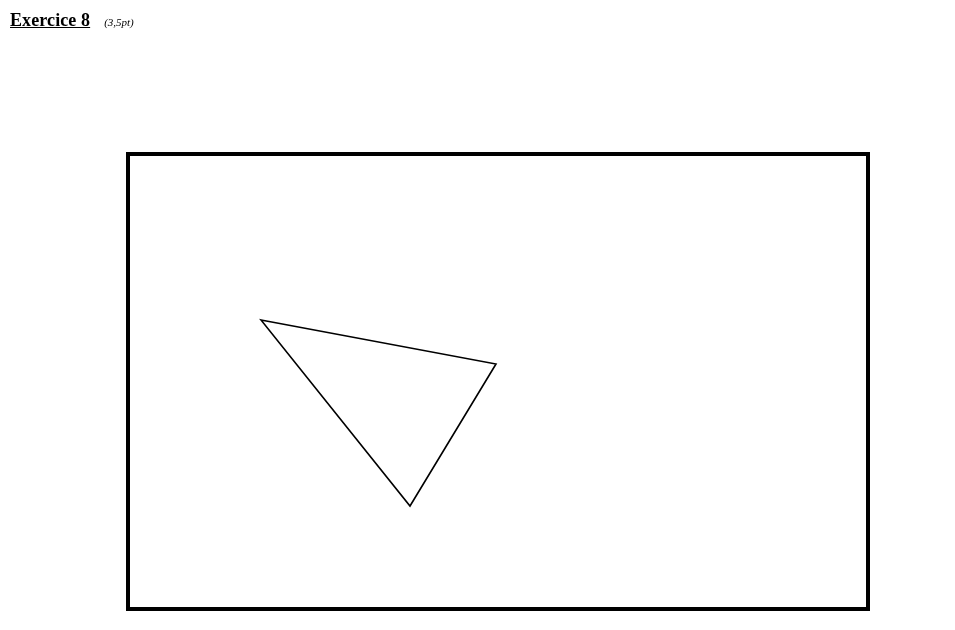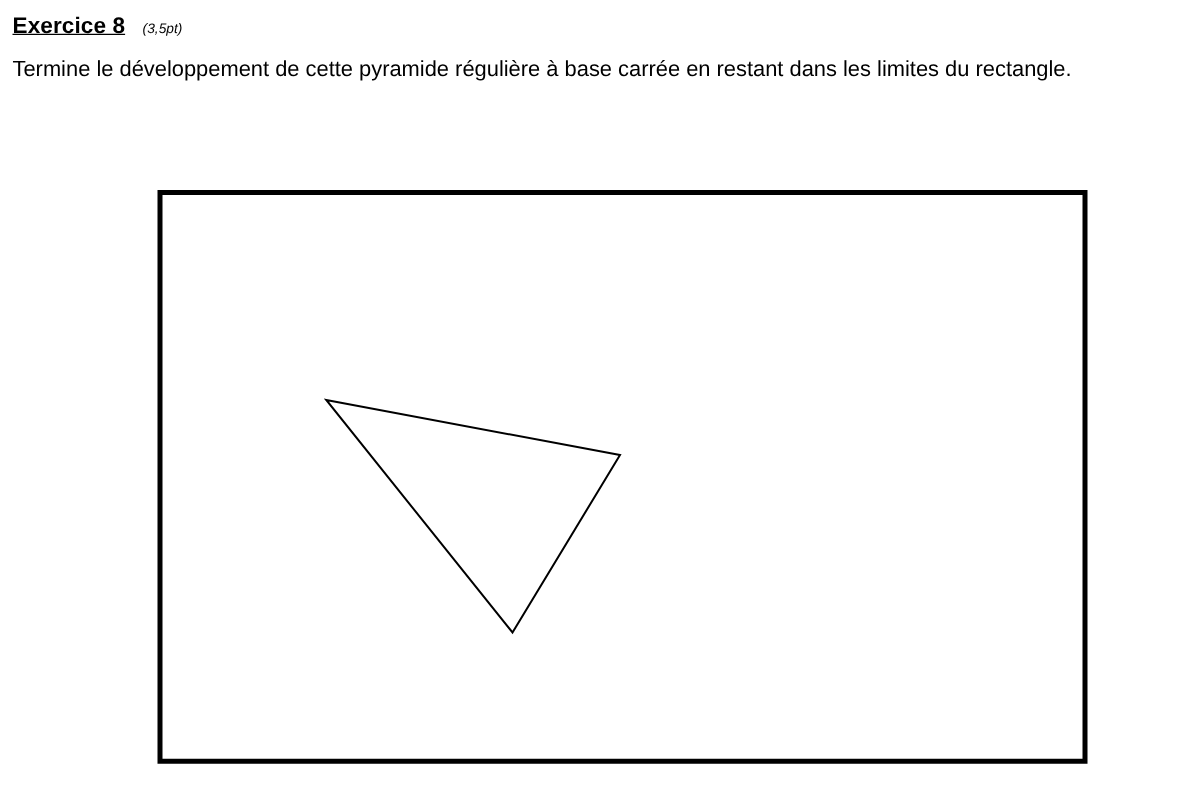--- a/index.html
+++ b/index.html
@@ -12,20 +12,21 @@
     height: 630px;
     font-family: "Liberation Sans", sans-serif;
     color: #000000;
     position: relative;
     overflow: hidden;
   }
   .page {
     position: relative;
     width: 955px;
     height: 488px;
+    font-family: Liberation Serif, serif;
   }
   .header-line {
     position: absolute;
     left: 10px;
     top: 10px;
     display: flex;
     align-items: baseline;
     gap: 14px;
   }
   .exercise-title {
@@ -61,21 +62,20 @@
 </head>
 <body>
 
 <div class="page">
 
   <div class="header-line">
     <span class="exercise-title">Exercice 8</span>
     <span class="exercise-points">(3,5pt)</span>
   </div>
 
-  <div class="instruction">Termine le développement de cette pyramide régulière à base carrée en restant dans les limites du rectangle.</div>
 
   <div class="figure-area">
     <svg class="figure-svg" width="955" height="480" viewBox="0 0 955 480">
       <rect id="bounding-rect" x="128" y="14" width="740" height="455" fill="#ffffff" stroke="#000000" stroke-width="4"></rect>
       <polygon id="triangle-face" points="261,180 496,224 410,366" fill="none" stroke="#000000" stroke-width="1.6" stroke-linejoin="miter"></polygon>
     </svg>
   </div>
 
 </div>
 

